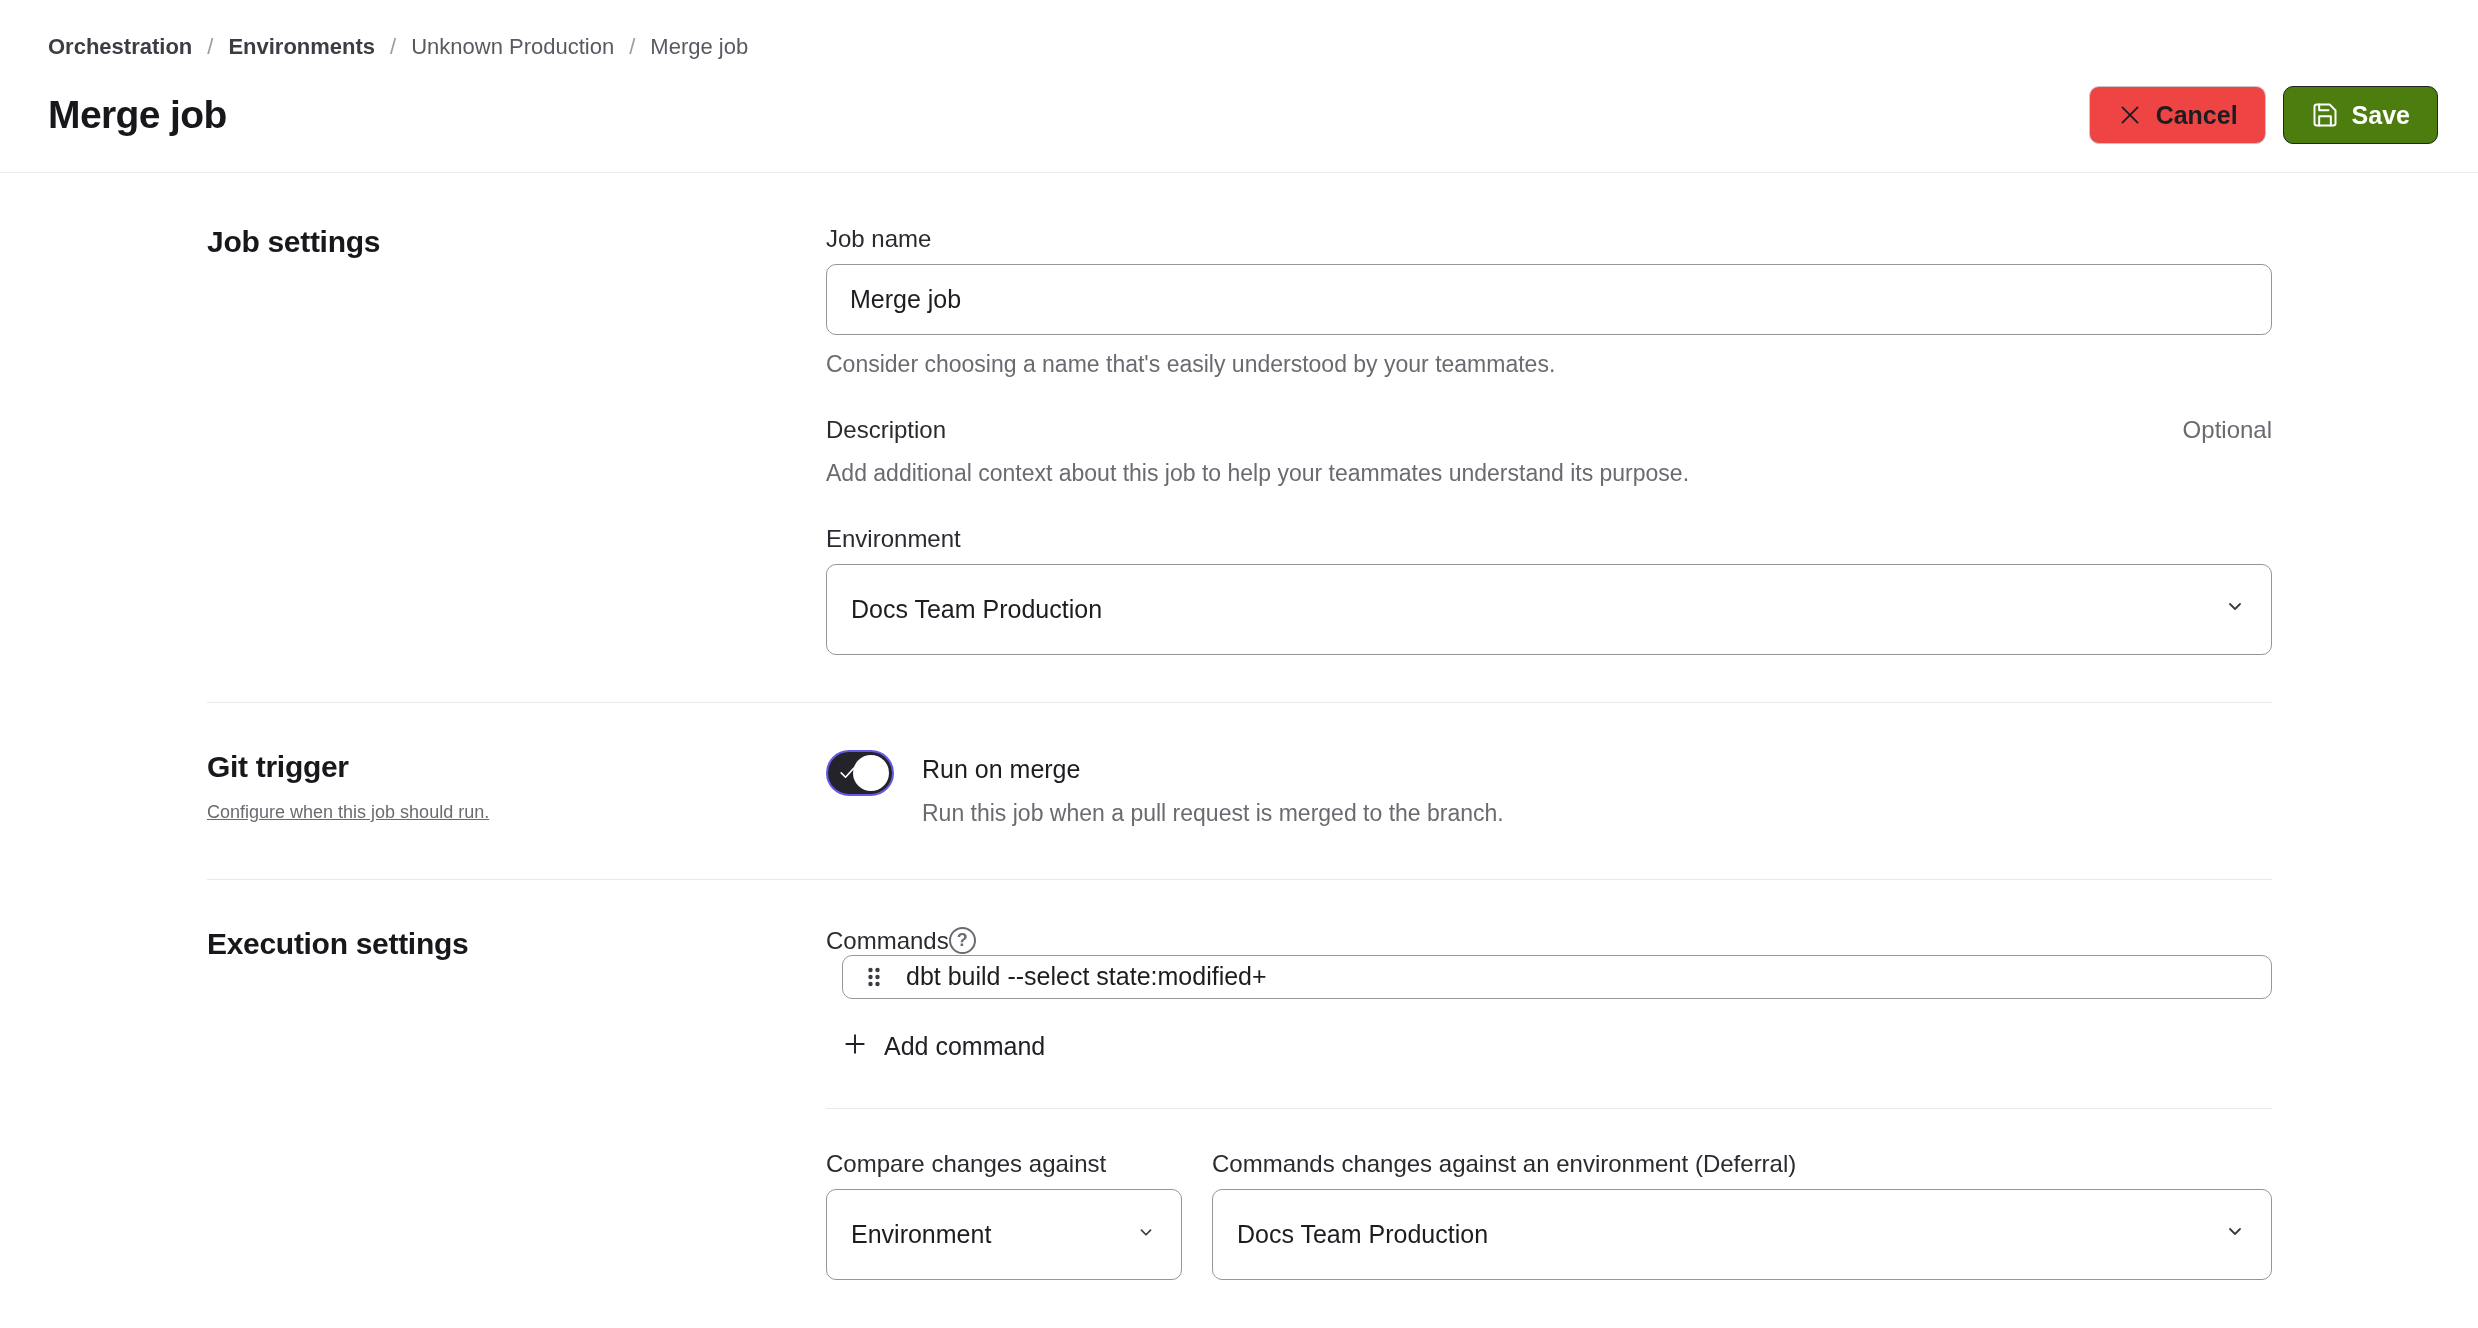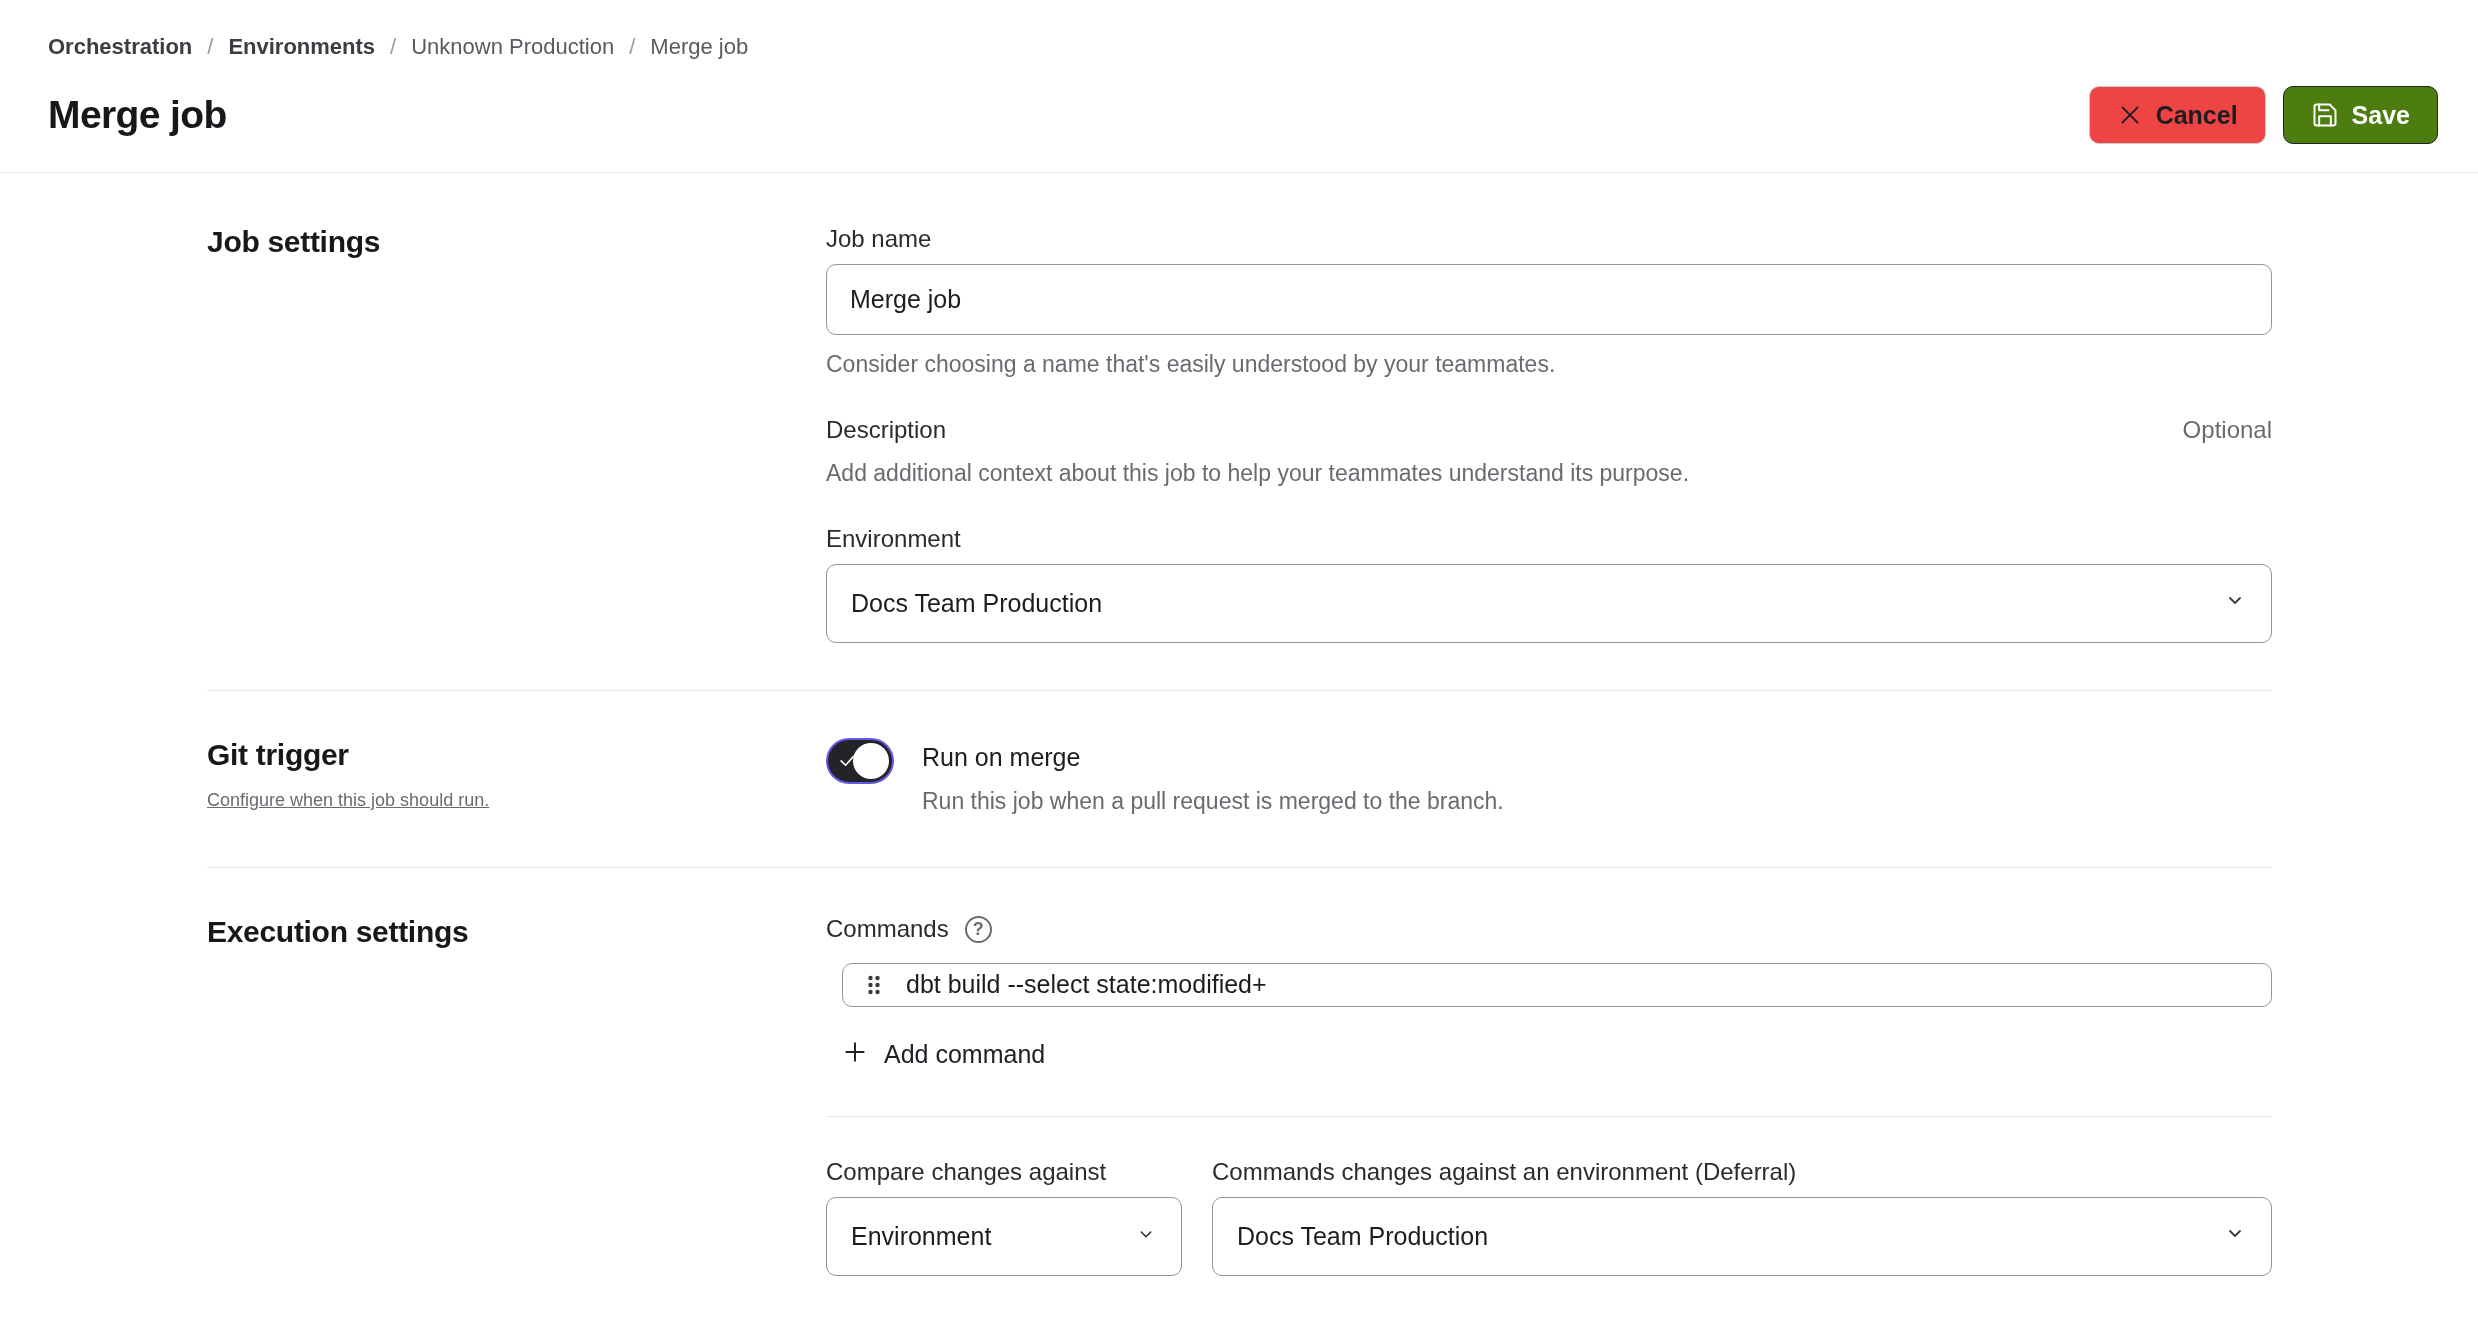--- a/index.html
+++ b/index.html
@@ -38,21 +38,21 @@
   
   .field { margin-bottom: 36px; }
   .field:last-child { margin-bottom: 0; }
   .field-label-row { display: flex; justify-content: space-between; align-items: baseline; margin-bottom: 11px; }
   .field-label { font-size: 24px; color: #2a2b30; }
   .optional-tag { font-size: 24px; color: #6a6b71; }
   .text-input { width: 100%; height: 71px; border: 1px solid #95969b; border-radius: 10px;
                 padding: 0 23px; font-size: 25px; color: #1c1d21; background: #fff;
                 font-family: inherit; outline: none; }
   .helper-text { font-size: 23px; color: #6a6b71; margin-top: 15px; line-height: 1.3; }
-  .select-box { height: 79px; border: 1px solid #95969b; border-radius: 10px; background: #fff;
+  .select-box { height: 91px; border: 1px solid #95969b; border-radius: 10px; background: #fff;
                 display: flex; align-items: center; justify-content: space-between;
                 padding: 0 24px; font-size: 25px; color: #1c1d21; cursor: pointer; }
   .select-box svg { flex-shrink: 0; }
 
   
   .section--job { padding: 52px 0 47px; }
   .section--git { padding: 47px 0 52px; }
   .section--exec { padding: 47px 0 0; }
 
   
@@ -61,22 +61,22 @@
   .toggle { position: relative; width: 68px; height: 46px; border-radius: 999px;
             background: #232329; border: 2px solid #6459e6; cursor: pointer; flex-shrink: 0; }
   .toggle .check { position: absolute; left: 10px; top: 11px; }
   .toggle .knob { position: absolute; right: 3px; top: 3px; width: 36px; height: 36px;
                   background: #ffffff; border-radius: 50%; }
   .toggle-texts { padding-top: 5px; }
   .toggle-label { font-size: 25px; font-weight: 500; color: #1c1d21; }
   .toggle-helper { font-size: 23px; color: #6a6b71; margin-top: 16px; }
 
   
-  .commands-label-row { display: flex; align-items: flex-end; gap: 16px; font-size: 24px;
-                        color: #2a2b30; margin-bottom: 20px; }
+  .commands-label-row { display: flex; align-items: flex-start; gap: 0; font-size: 24px;
+                        color: #2a2b30; }
   .help-icon { width: 27px; height: 27px; border-radius: 50%; border: 2px solid #6a6b71;
                color: #6a6b71; font-size: 18px; font-weight: 600; display: inline-flex;
                align-items: center; justify-content: center; cursor: pointer; }
   .command-row { margin-left: 16px; height: 44px; border: 1px solid #97979d; border-radius: 10px;
                  display: flex; align-items: center; gap: 18px; padding: 0 19px; background: #fff; }
   .drag-handle { cursor: grab; display: flex; align-items: center; }
   .command-input { border: none; outline: none; flex: 1; font-size: 25px; color: #1c1d21;
                    font-family: inherit; background: transparent; }
   .add-command { margin: 32px 0 0 16px; display: inline-flex; align-items: center; gap: 16px;
                  font-size: 25px; font-weight: 500; color: #202127; background: none; border: none;

